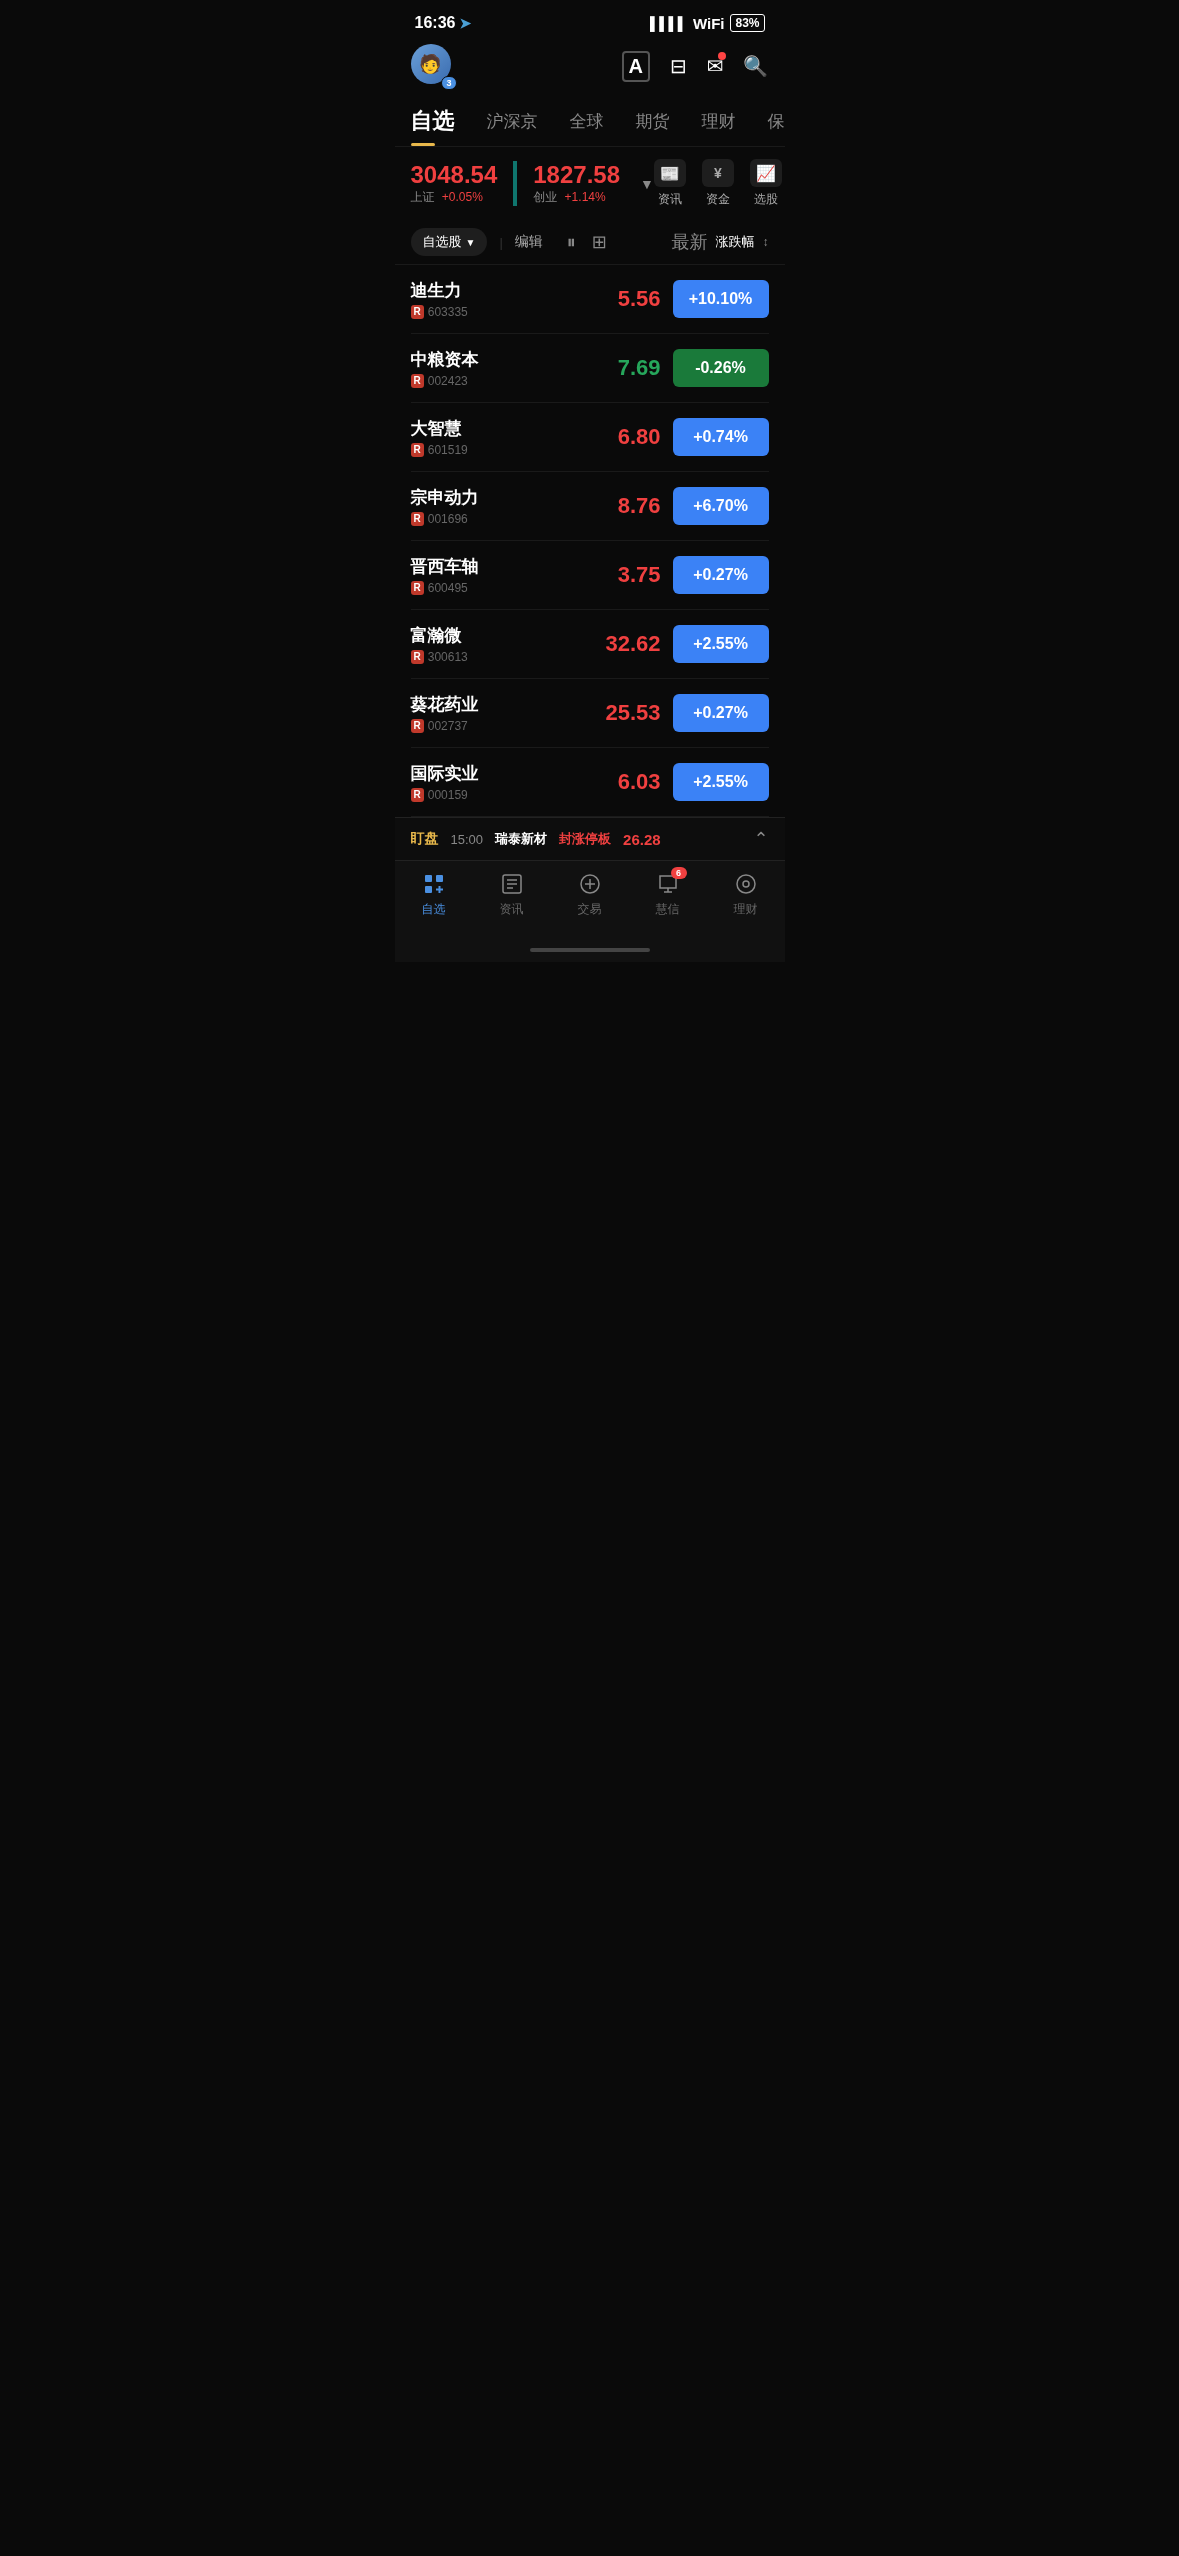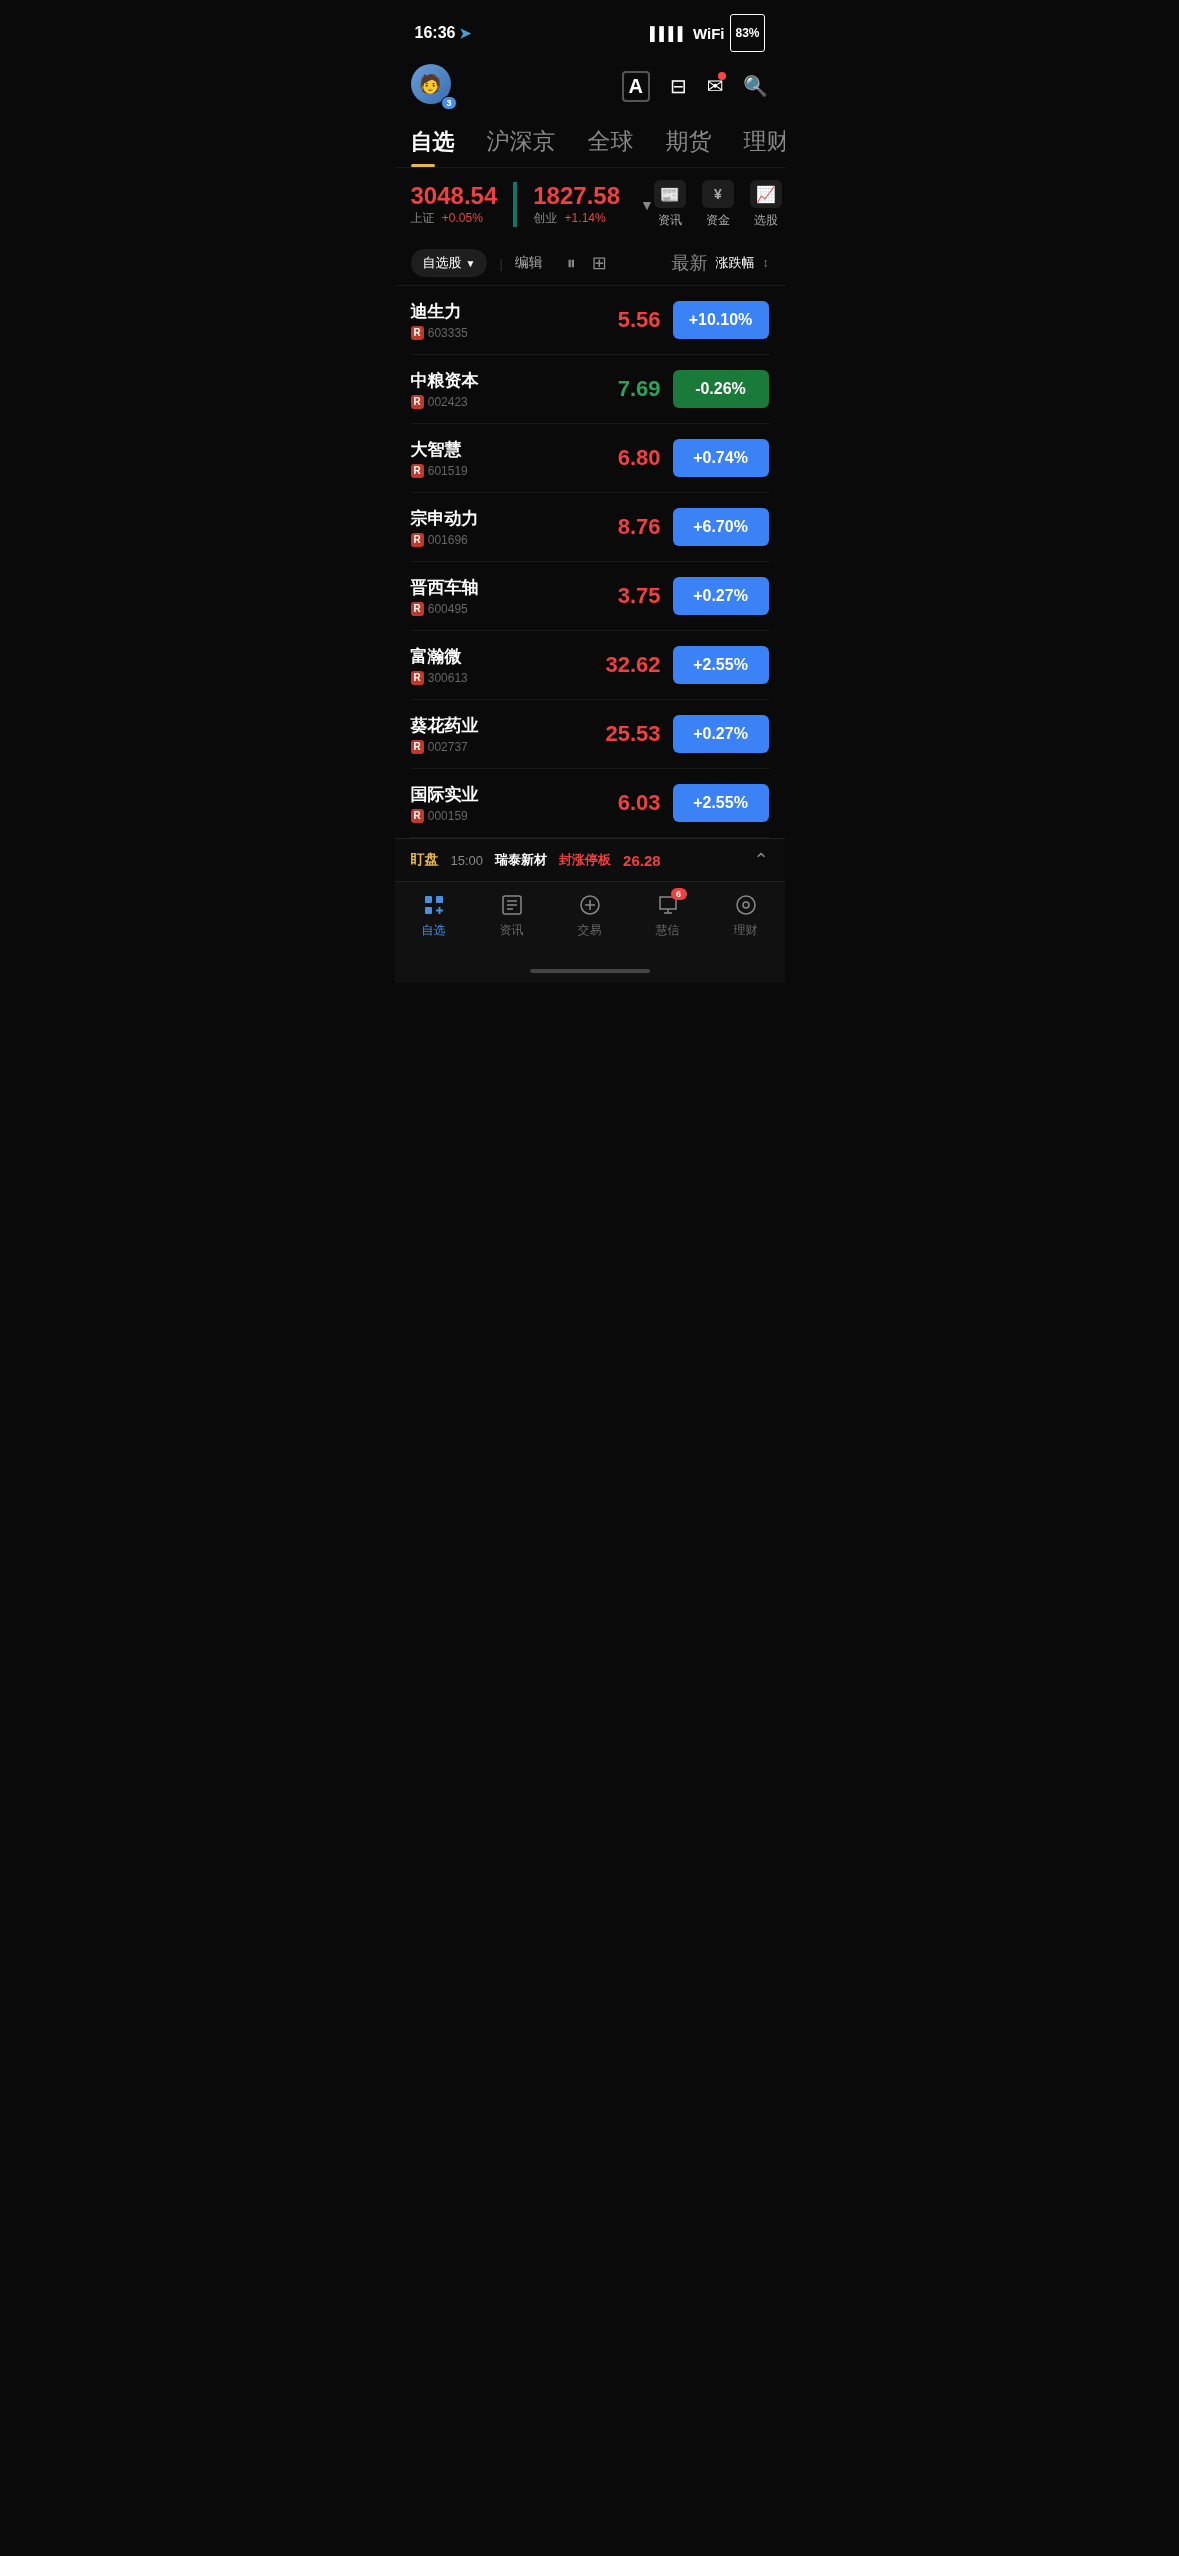--- a/index.html
+++ b/index.html
@@ -85,21 +85,21 @@
       display: flex;
       align-items: center;
       padding: 0 16px;
       gap: 0;
       border-bottom: 1px solid #1a1a1a;
       overflow-x: auto;
       scrollbar-width: none;
     }
     .nav-tabs::-webkit-scrollbar { display: none; }
     .nav-tab {
-      font-size: 23px;
+      font-size: 17px;
       color: #888;
       padding: 8px 16px 10px;
       white-space: nowrap;
       position: relative;
       flex-shrink: 0;
     }
     .nav-tab.active {
       color: #fff;
       font-size: 22px;
       font-weight: 700;
@@ -306,21 +306,21 @@
 <body>
 
 <div class="status-bar">
   <div class="status-time">
     <span>16:36</span>
     <span style="font-size:14px; color:#4a9fd4;">➤</span>
   </div>
   <div class="status-icons">
     <span style="font-size:13px;">▌▌▌▌</span>
     <span style="font-size:15px;">WiFi</span>
-    <span style="font-size:12px; border: 1.5px solid #fff; border-radius: 3px; padding: 11px 4px;">
+    <span style="font-size:12px; border: 1.5px solid #fff; border-radius: 3px; padding: 1px 4px;">
       <span>83</span>%
     </span>
   </div>
 </div>
 
 <div class="header">
   <div class="avatar-wrap">
     <div class="avatar">🧑</div>
     <div class="badge">3</div>
   </div>

